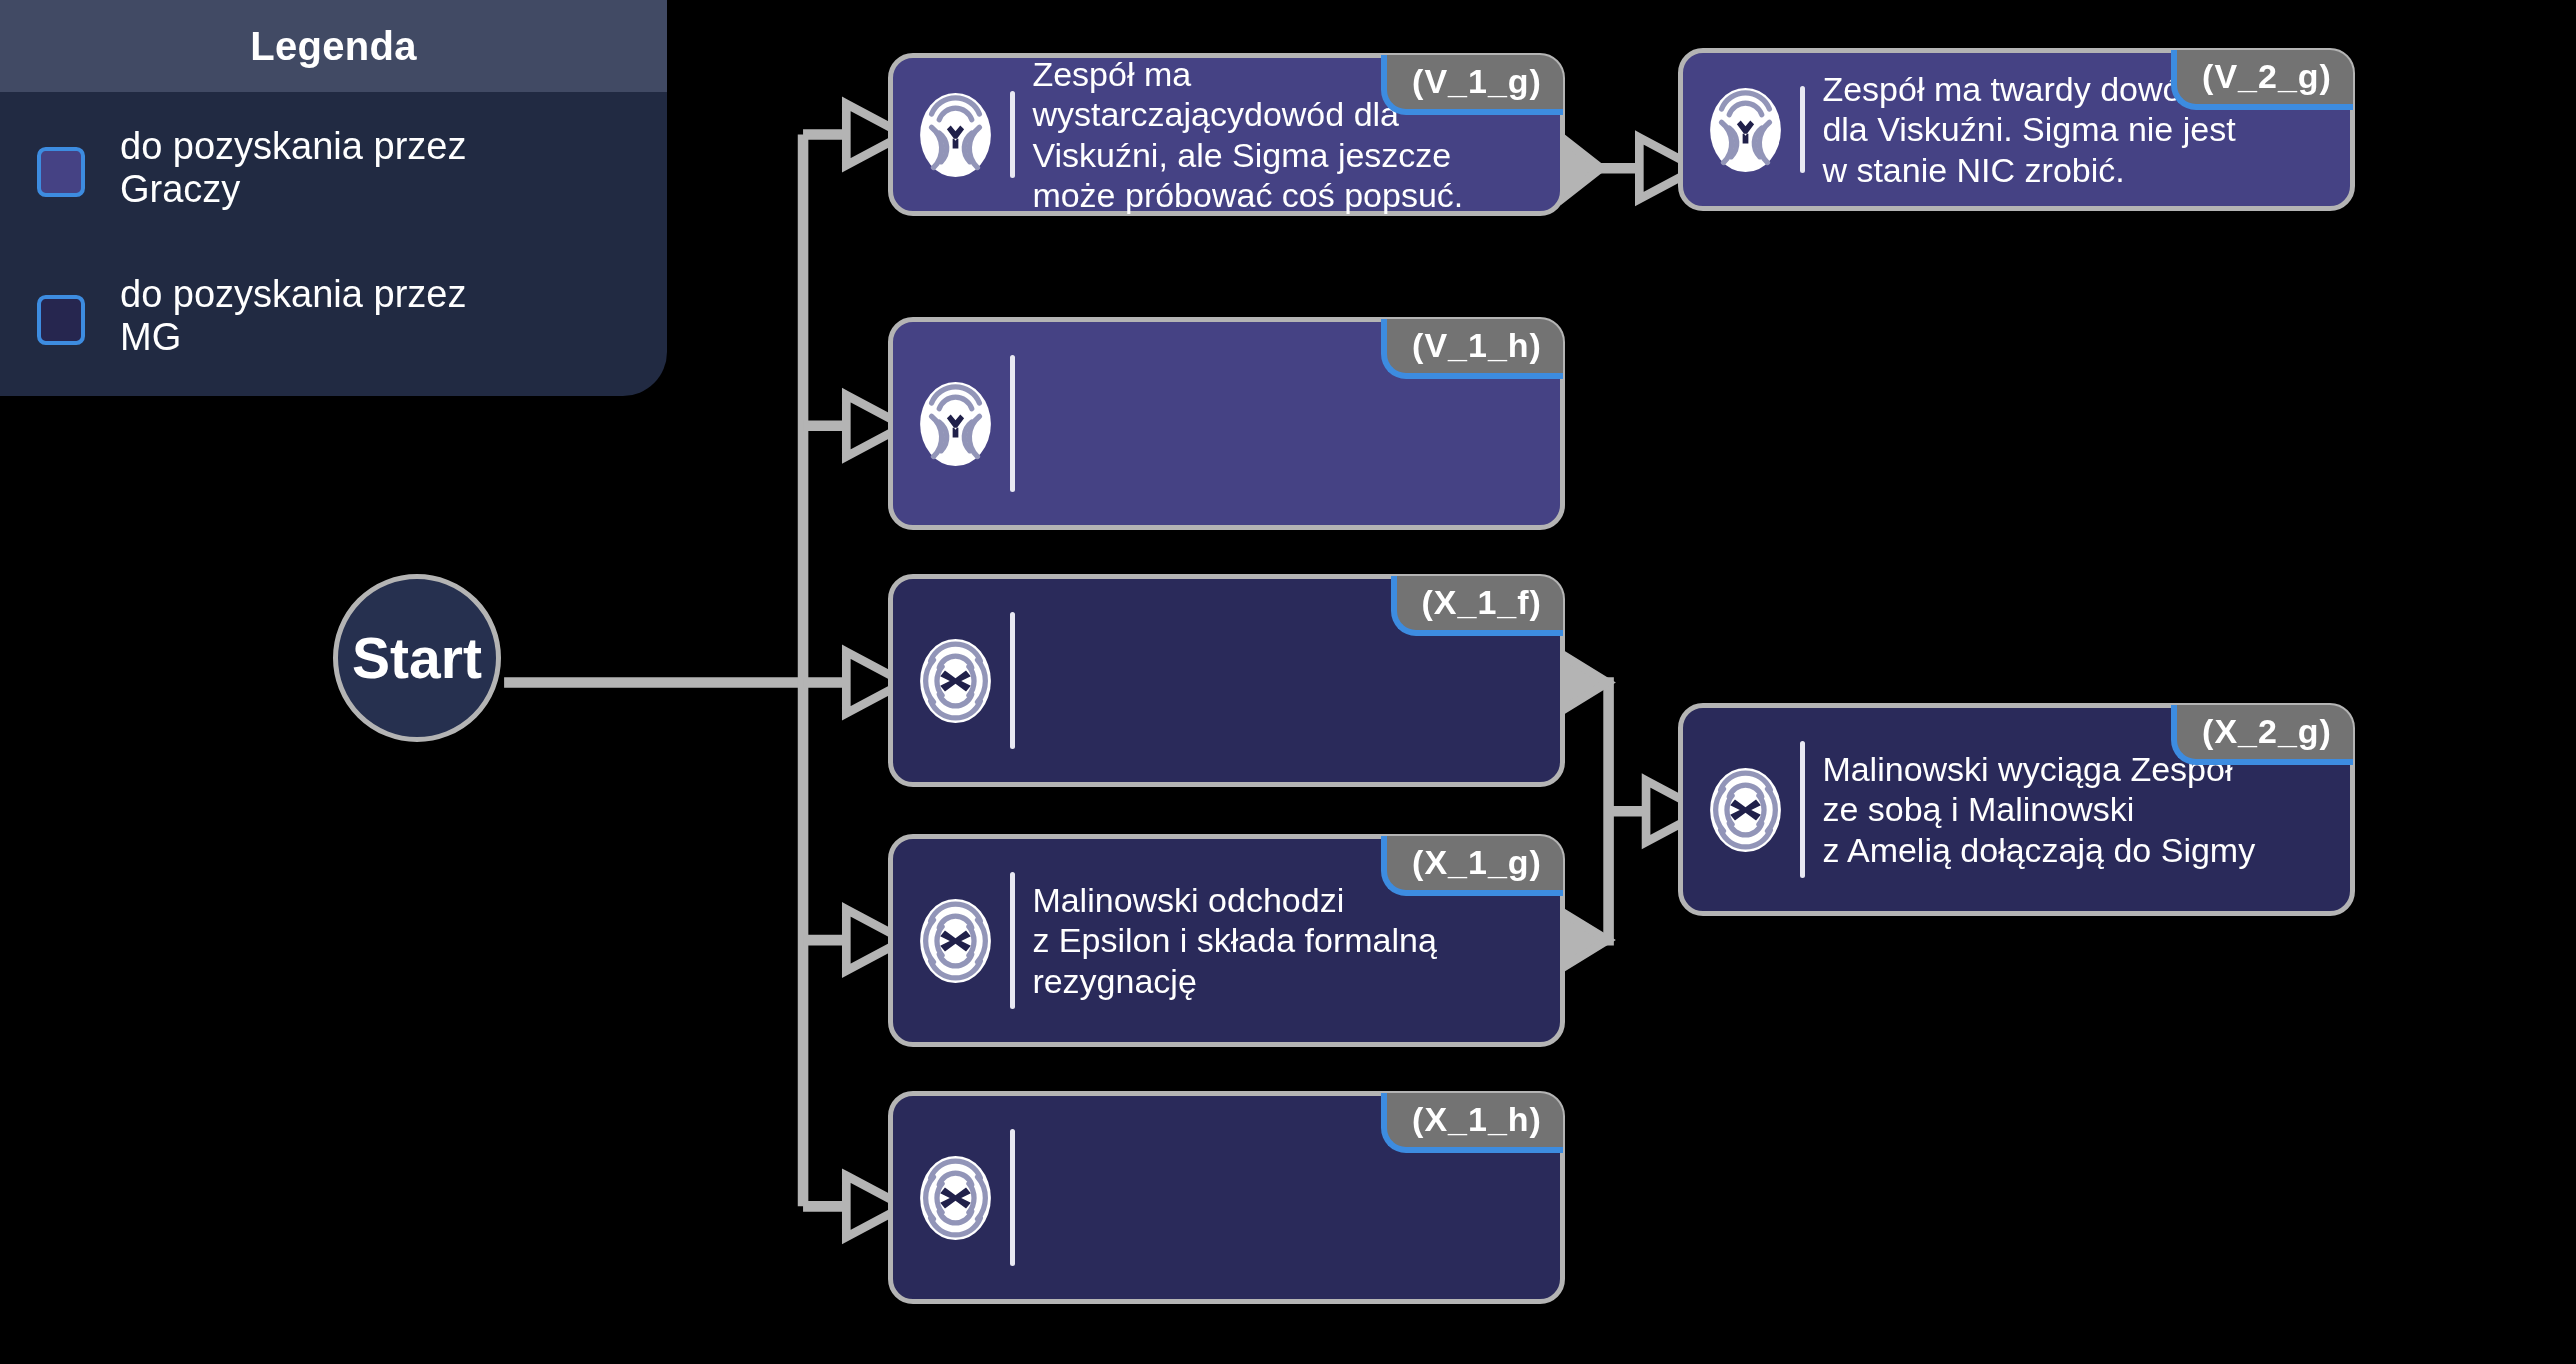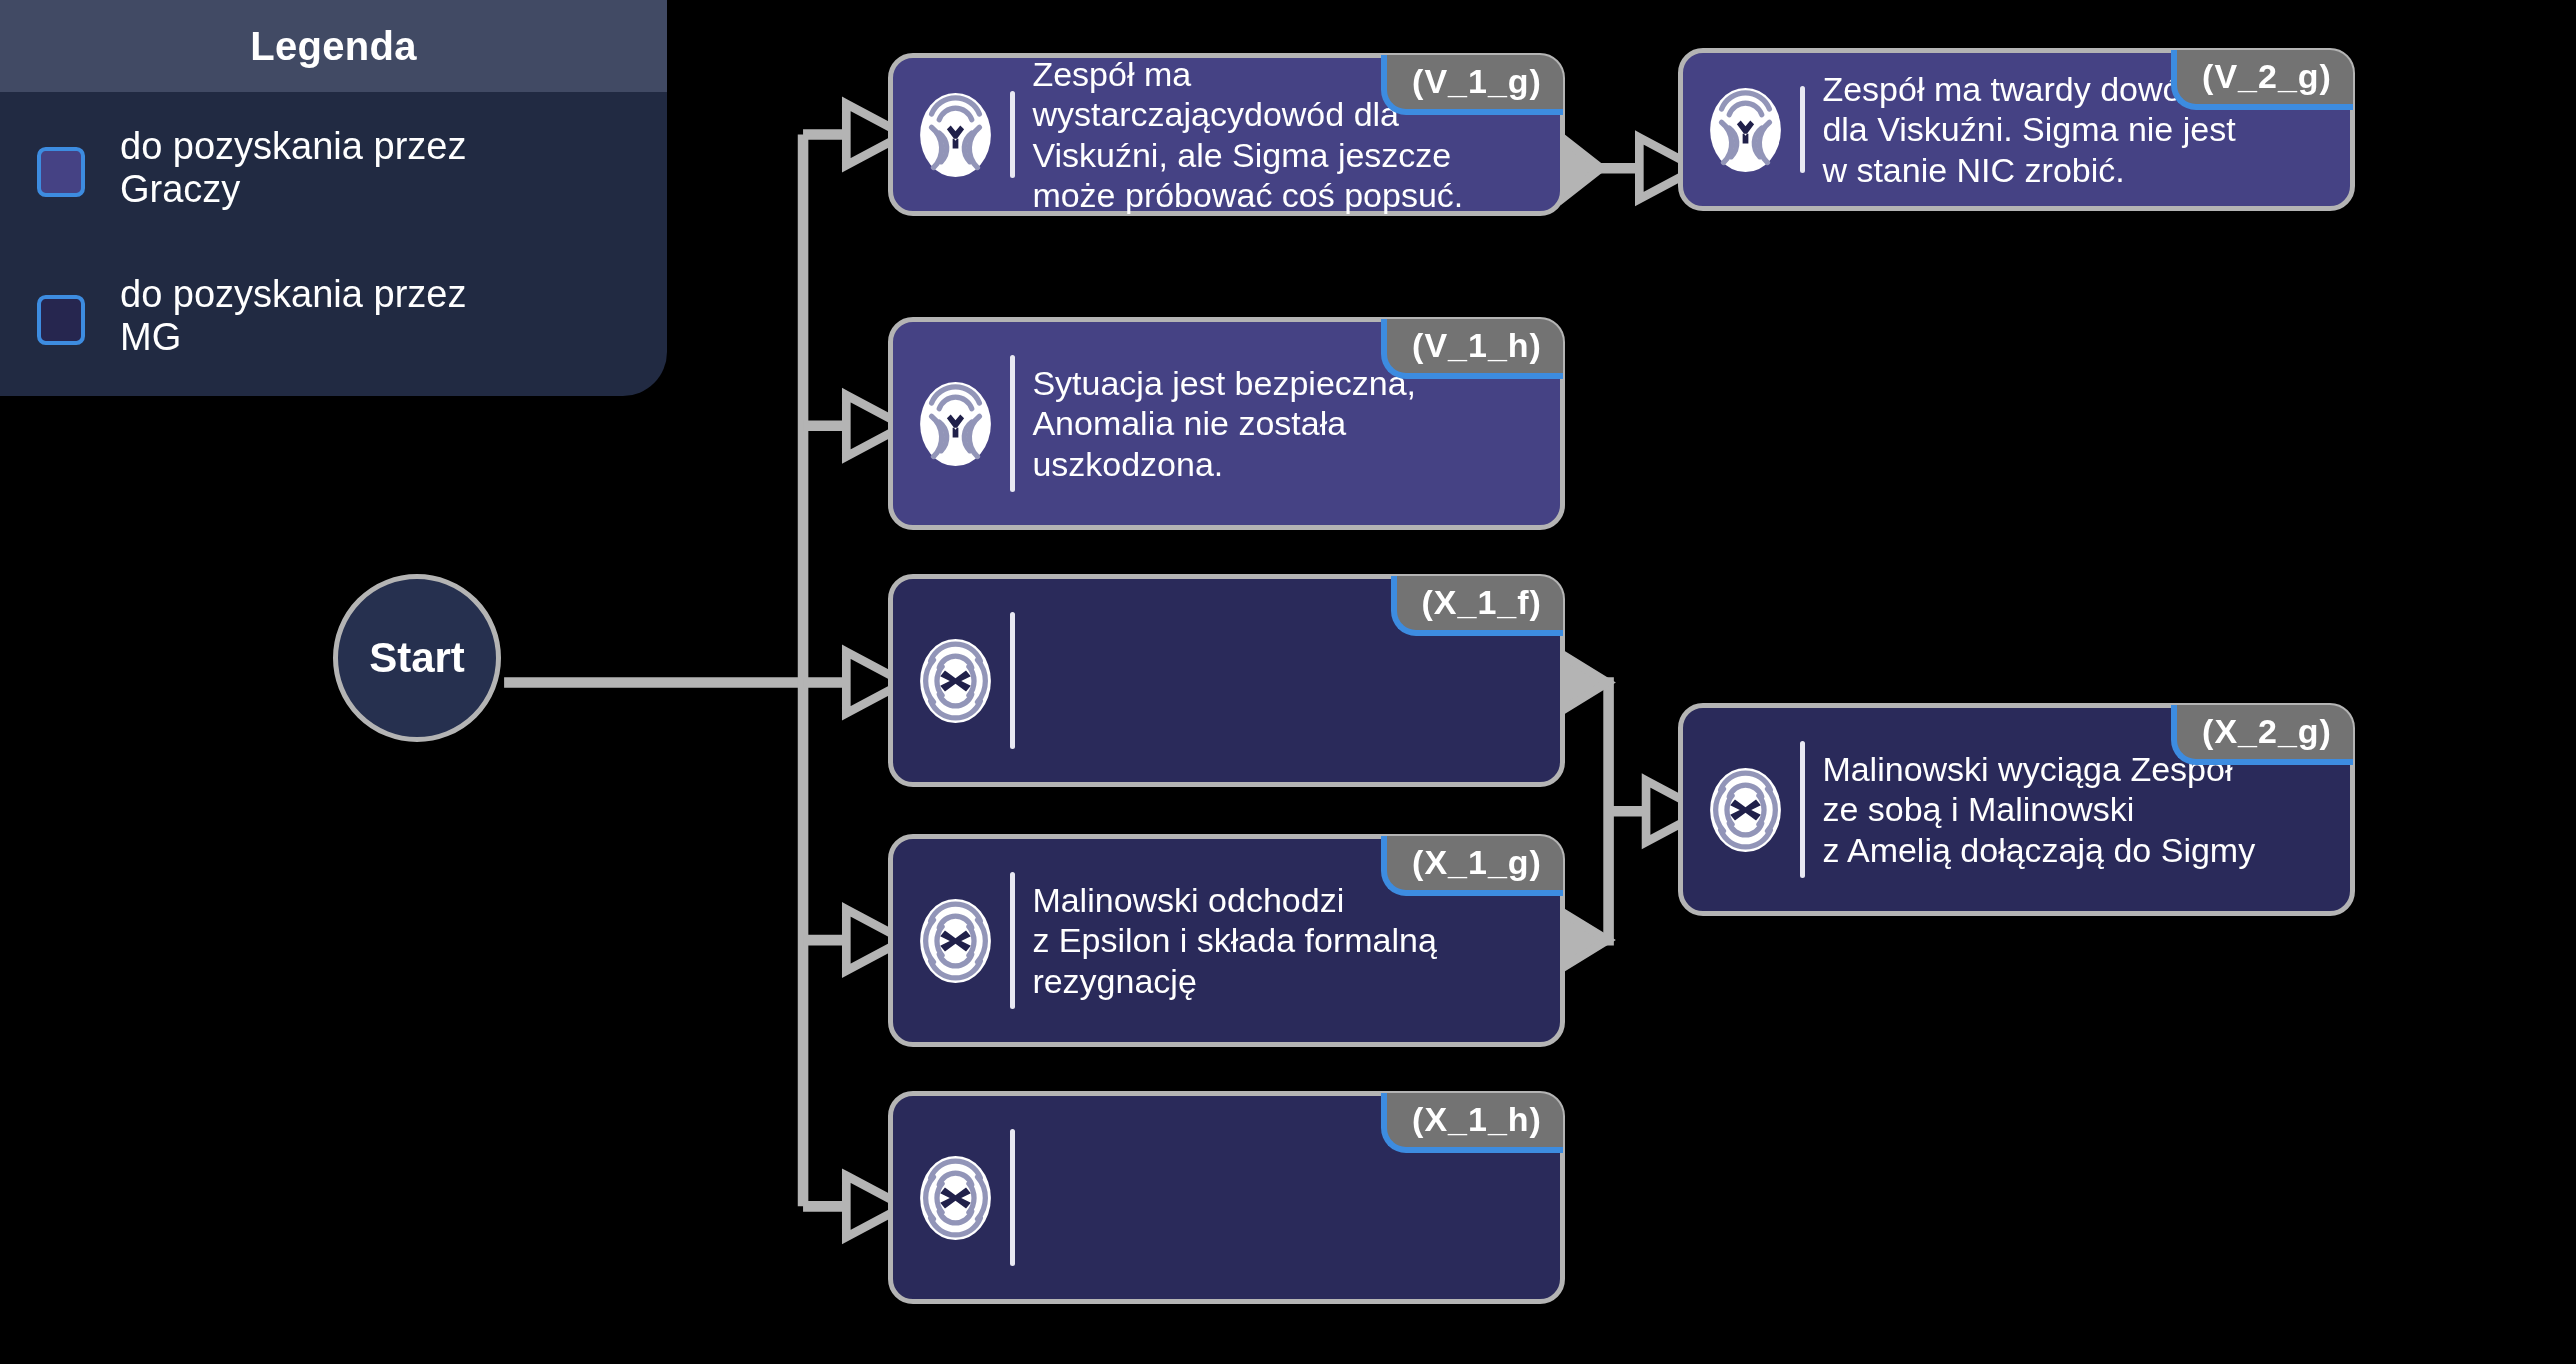--- a/index.html
+++ b/index.html
@@ -75,21 +75,21 @@
     border-radius: 50%;
     background: #26304f;
     border: 5.8px solid #b4b4b4;
     box-sizing: border-box;
     display: flex;
     align-items: center;
     justify-content: center;
   }
   #start-label {
     color: #ffffff;
-    font-size: 42px;
+    font-size: 57px;
     font-weight: bold;
   }
 
   
   #wires {
     position: absolute;
     left: 0;
     top: 0;
     width: 2576px;
     height: 1364px;
@@ -256,23 +256,20 @@
         <path d="M 22 30 A 18 18 0 0 1 56 30"></path>
         <path d="M 14 24 A 27 27 0 0 1 64 24"></path>
         <path d="M 24 74 A 20 20 0 0 0 22 44"></path>
         <path d="M 16 80 A 28 28 0 0 0 14 38"></path>
         <path d="M 54 74 A 20 20 0 0 1 56 44"></path>
         <path d="M 62 80 A 28 28 0 0 1 64 38"></path>
       </g>
       <path d="M 30 40 L 39 52 L 48 40 L 44 36 L 39 42 L 34 36 Z M 36 50 h 6 v 10 h -6 Z" fill="#20204a"></path>
     </svg>
     <span class="card-divider"></span>
-    <span class="card-text">Sytuacja jest bezpieczna,
-Anomalia nie została
-uszkodzona.</span>
     <span class="card-badge">(V_1_h)</span>
   </div>
 
   <div class="card mg" style="left:888px; top:574px; width:677px; height:213px;">
     <svg class="card-icon" viewBox="0 0 78 92">
       <ellipse cx="39" cy="46" rx="37" ry="44" fill="#ffffff"></ellipse>
       <g fill="none" stroke="#9295b8" stroke-width="5.5" stroke-linecap="round">
         <path d="M 22 32 A 18 18 0 0 1 56 32"></path>
         <path d="M 13 25 A 28 28 0 0 1 65 25"></path>
         <path d="M 22 60 A 18 18 0 0 0 56 60"></path>

